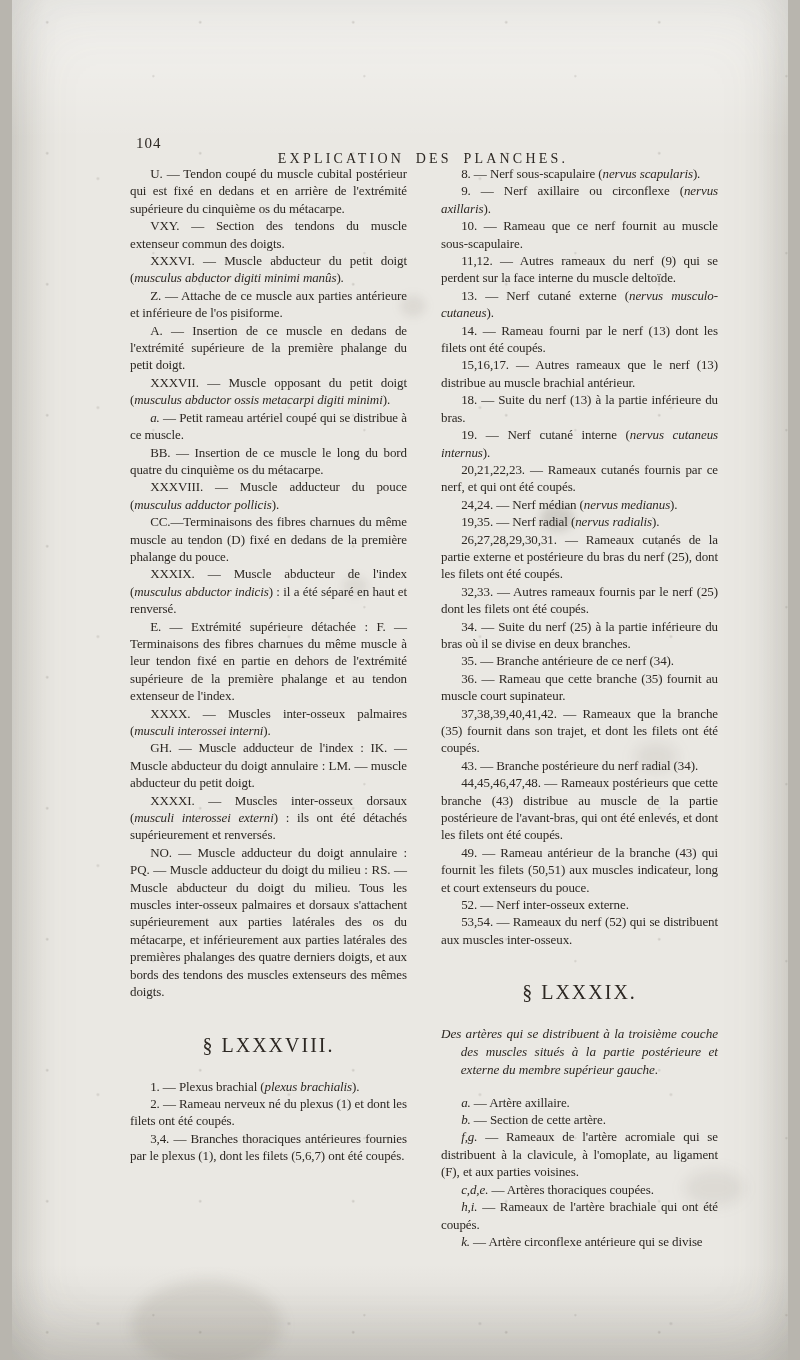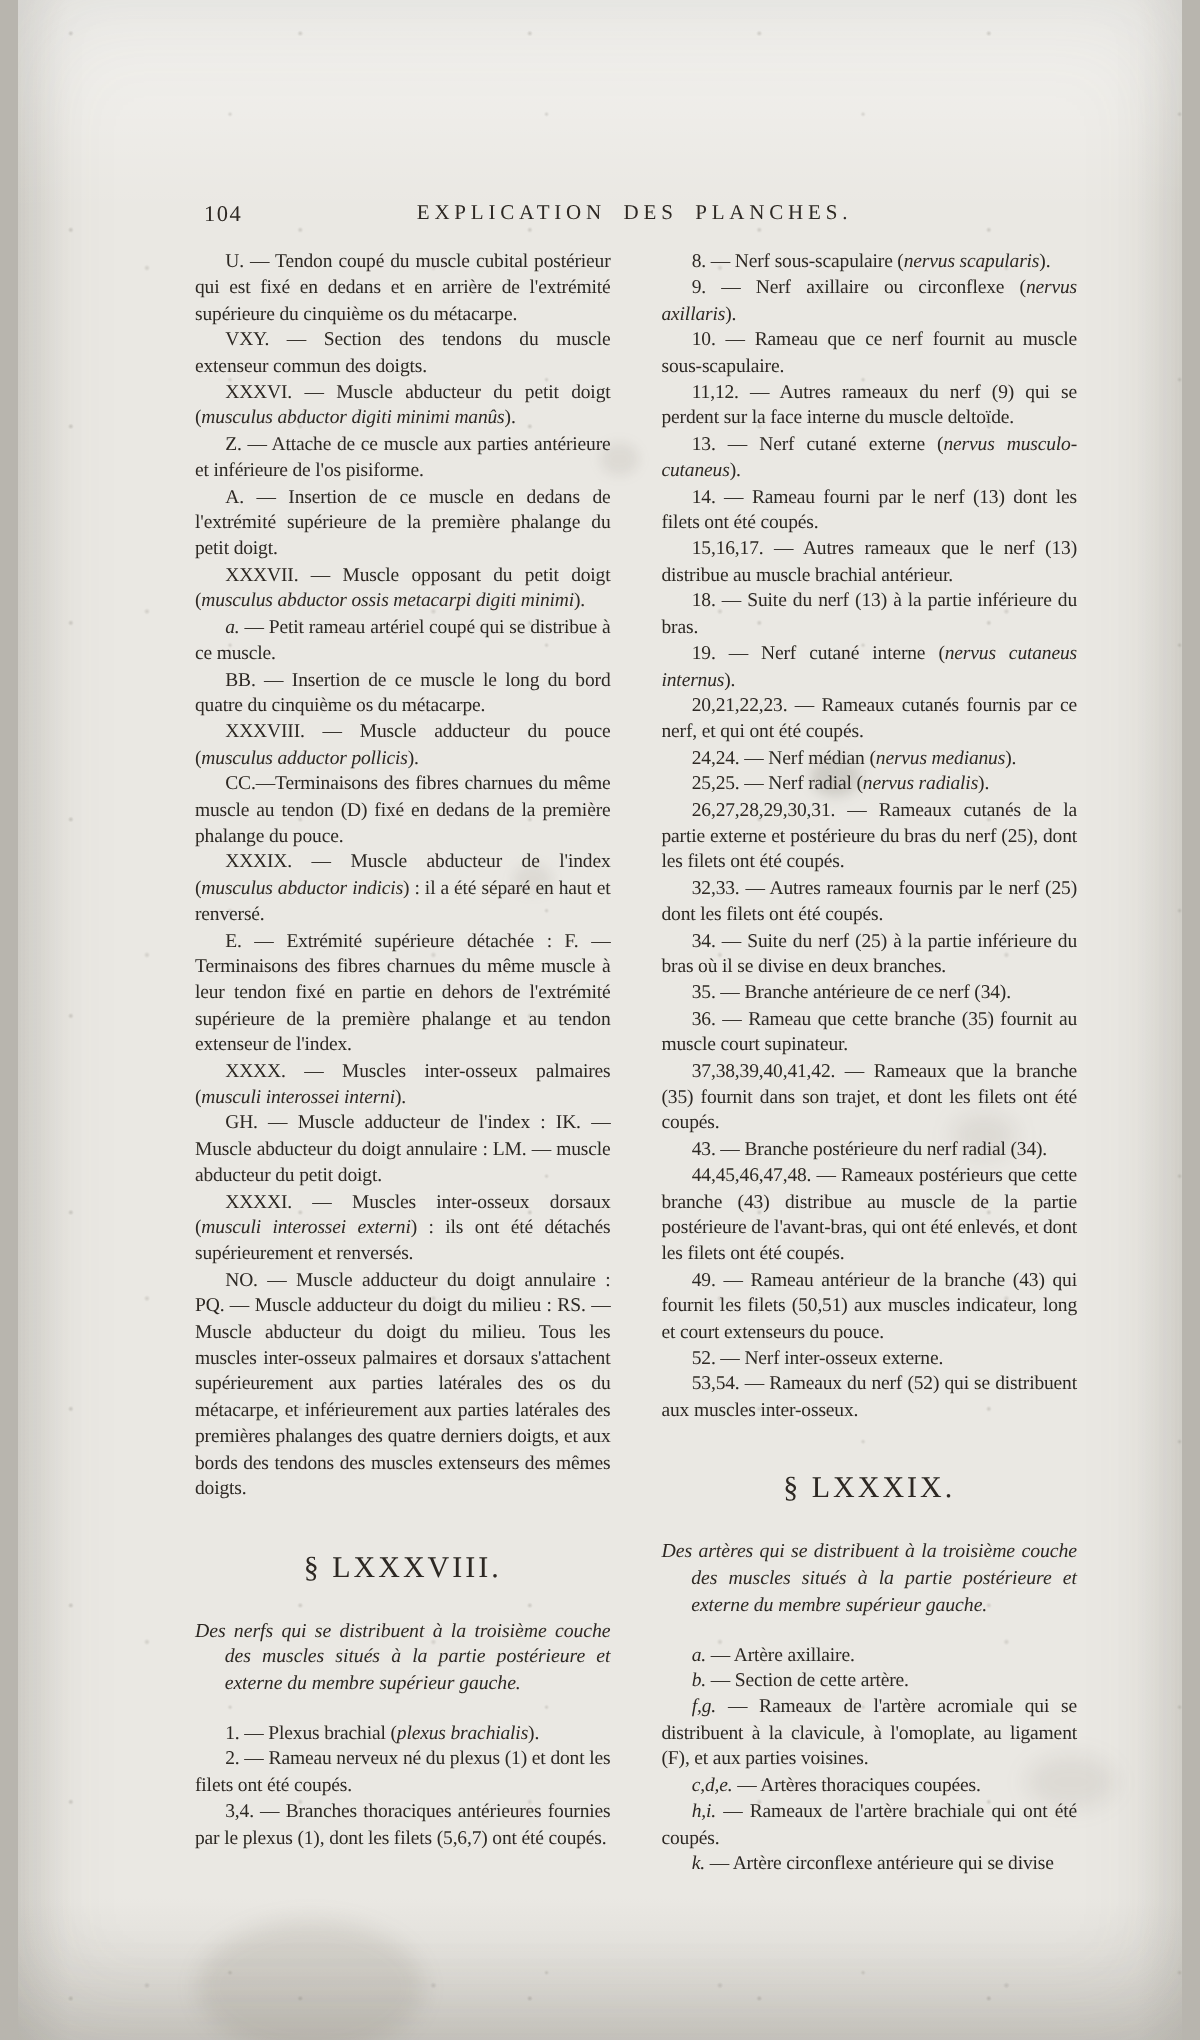--- a/index.html
+++ b/index.html
@@ -40,21 +40,21 @@
   .stain.s4 { left: 330px; top: 576px;  width: 26px;  height: 20px; filter: blur(4px); }
   .stain.s5 { left: 388px; top: 295px;  width: 26px;  height: 22px; filter: blur(4px); }
   .stain.s6 { left: 672px; top: 1170px; width: 60px;  height: 36px; }
 
   .header { position: absolute; top: 133px; left: 118px; width: 586px; height: 22px; }
   .page-number {
     position: absolute; left: 6px; top: 2px;
     font-size: 15px; letter-spacing: 1px;
   }
   .running-title {
-    position: absolute; left: 0; right: 0; top: 2px;
+    position: absolute; left: 0; right: 0; top: 18px;
     text-align: center;
     font-size: 14px; letter-spacing: 3.2px; word-spacing: 5px;
   }
 
   .column { position: absolute; top: 165px; width: 277px; }
   .column.left  { left: 118px; }
   .column.right { left: 429px; }
 
   .entry {
     margin: 0;
@@ -111,38 +111,37 @@
       <p class="entry"><span>BB. — Insertion de ce muscle le long du bord quatre du cinquième os du métacarpe.</span></p>
       <p class="entry"><span>XXXVIII. — Muscle adducteur du pouce (</span><i>musculus adductor pollicis</i><span>).</span></p>
       <p class="entry"><span>CC.—Terminaisons des fibres charnues du même muscle au tendon (D) fixé en dedans de la première phalange du pouce.</span></p>
       <p class="entry"><span>XXXIX. — Muscle abducteur de l'index (</span><i>musculus abductor indicis</i><span>) : il a été séparé en haut et renversé.</span></p>
       <p class="entry"><span>E. — Extrémité supérieure détachée : F. — Terminaisons des fibres charnues du même muscle à leur tendon fixé en partie en dehors de l'extrémité supérieure de la première phalange et au tendon extenseur de l'index.</span></p>
       <p class="entry"><span>XXXX. — Muscles inter-osseux palmaires (</span><i>musculi interossei interni</i><span>).</span></p>
       <p class="entry"><span>GH. — Muscle adducteur de l'index : IK. — Muscle abducteur du doigt annulaire : LM. — muscle abducteur du petit doigt.</span></p>
       <p class="entry"><span>XXXXI. — Muscles inter-osseux dorsaux (</span><i>musculi interossei externi</i><span>) : ils ont été détachés supérieurement et renversés.</span></p>
       <p class="entry"><span>NO. — Muscle adducteur du doigt annulaire : PQ. — Muscle adducteur du doigt du milieu : RS. — Muscle abducteur du doigt du milieu. Tous les muscles inter-osseux palmaires et dorsaux s'attachent supérieurement aux parties latérales des os du métacarpe, et inférieurement aux parties latérales des premières phalanges des quatre derniers doigts, et aux bords des tendons des muscles extenseurs des mêmes doigts.</span></p>
       <h2 class="section-heading">§ LXXXVIII.</h2>
-      <p class="subtitle"><i>Des nerfs qui se distribuent à la troisième couche des muscles situés à la partie postérieure et externe du membre supérieur gauche.</i></p>
       <p class="entry"><span>1. — Plexus brachial (</span><i>plexus brachialis</i><span>).</span></p>
       <p class="entry"><span>2. — Rameau nerveux né du plexus (1) et dont les filets ont été coupés.</span></p>
       <p class="entry"><span>3,4. — Branches thoraciques antérieures fournies par le plexus (1), dont les filets (5,6,7) ont été coupés.</span></p>
     </div>
   <div class="column right">
       <p class="entry"><span>8. — Nerf sous-scapulaire (</span><i>nervus scapularis</i><span>).</span></p>
       <p class="entry"><span>9. — Nerf axillaire ou circonflexe (</span><i>nervus axillaris</i><span>).</span></p>
       <p class="entry"><span>10. — Rameau que ce nerf fournit au muscle sous-scapulaire.</span></p>
       <p class="entry"><span>11,12. — Autres rameaux du nerf (9) qui se perdent sur la face interne du muscle deltoïde.</span></p>
       <p class="entry"><span>13. — Nerf cutané externe (</span><i>nervus musculo-cutaneus</i><span>).</span></p>
       <p class="entry"><span>14. — Rameau fourni par le nerf (13) dont les filets ont été coupés.</span></p>
       <p class="entry"><span>15,16,17. — Autres rameaux que le nerf (13) distribue au muscle brachial antérieur.</span></p>
       <p class="entry"><span>18. — Suite du nerf (13) à la partie inférieure du bras.</span></p>
       <p class="entry"><span>19. — Nerf cutané interne (</span><i>nervus cutaneus internus</i><span>).</span></p>
       <p class="entry"><span>20,21,22,23. — Rameaux cutanés fournis par ce nerf, et qui ont été coupés.</span></p>
       <p class="entry"><span>24,24. — Nerf médian (</span><i>nervus medianus</i><span>).</span></p>
-      <p class="entry"><span>25,25. — Nerf radial (</span><i>nervus radialis</i><span>).</span></p>
+      <p class="entry"><span>19,35. — Nerf radial (</span><i>nervus radialis</i><span>).</span></p>
       <p class="entry"><span>26,27,28,29,30,31. — Rameaux cutanés de la partie externe et postérieure du bras du nerf (25), dont les filets ont été coupés.</span></p>
       <p class="entry"><span>32,33. — Autres rameaux fournis par le nerf (25) dont les filets ont été coupés.</span></p>
       <p class="entry"><span>34. — Suite du nerf (25) à la partie inférieure du bras où il se divise en deux branches.</span></p>
       <p class="entry"><span>35. — Branche antérieure de ce nerf (34).</span></p>
       <p class="entry"><span>36. — Rameau que cette branche (35) fournit au muscle court supinateur.</span></p>
       <p class="entry"><span>37,38,39,40,41,42. — Rameaux que la branche (35) fournit dans son trajet, et dont les filets ont été coupés.</span></p>
       <p class="entry"><span>43. — Branche postérieure du nerf radial (34).</span></p>
       <p class="entry"><span>44,45,46,47,48. — Rameaux postérieurs que cette branche (43) distribue au muscle de la partie postérieure de l'avant-bras, qui ont été enlevés, et dont les filets ont été coupés.</span></p>
       <p class="entry"><span>49. — Rameau antérieur de la branche (43) qui fournit les filets (50,51) aux muscles indicateur, long et court extenseurs du pouce.</span></p>
       <p class="entry"><span>52. — Nerf inter-osseux externe.</span></p>

